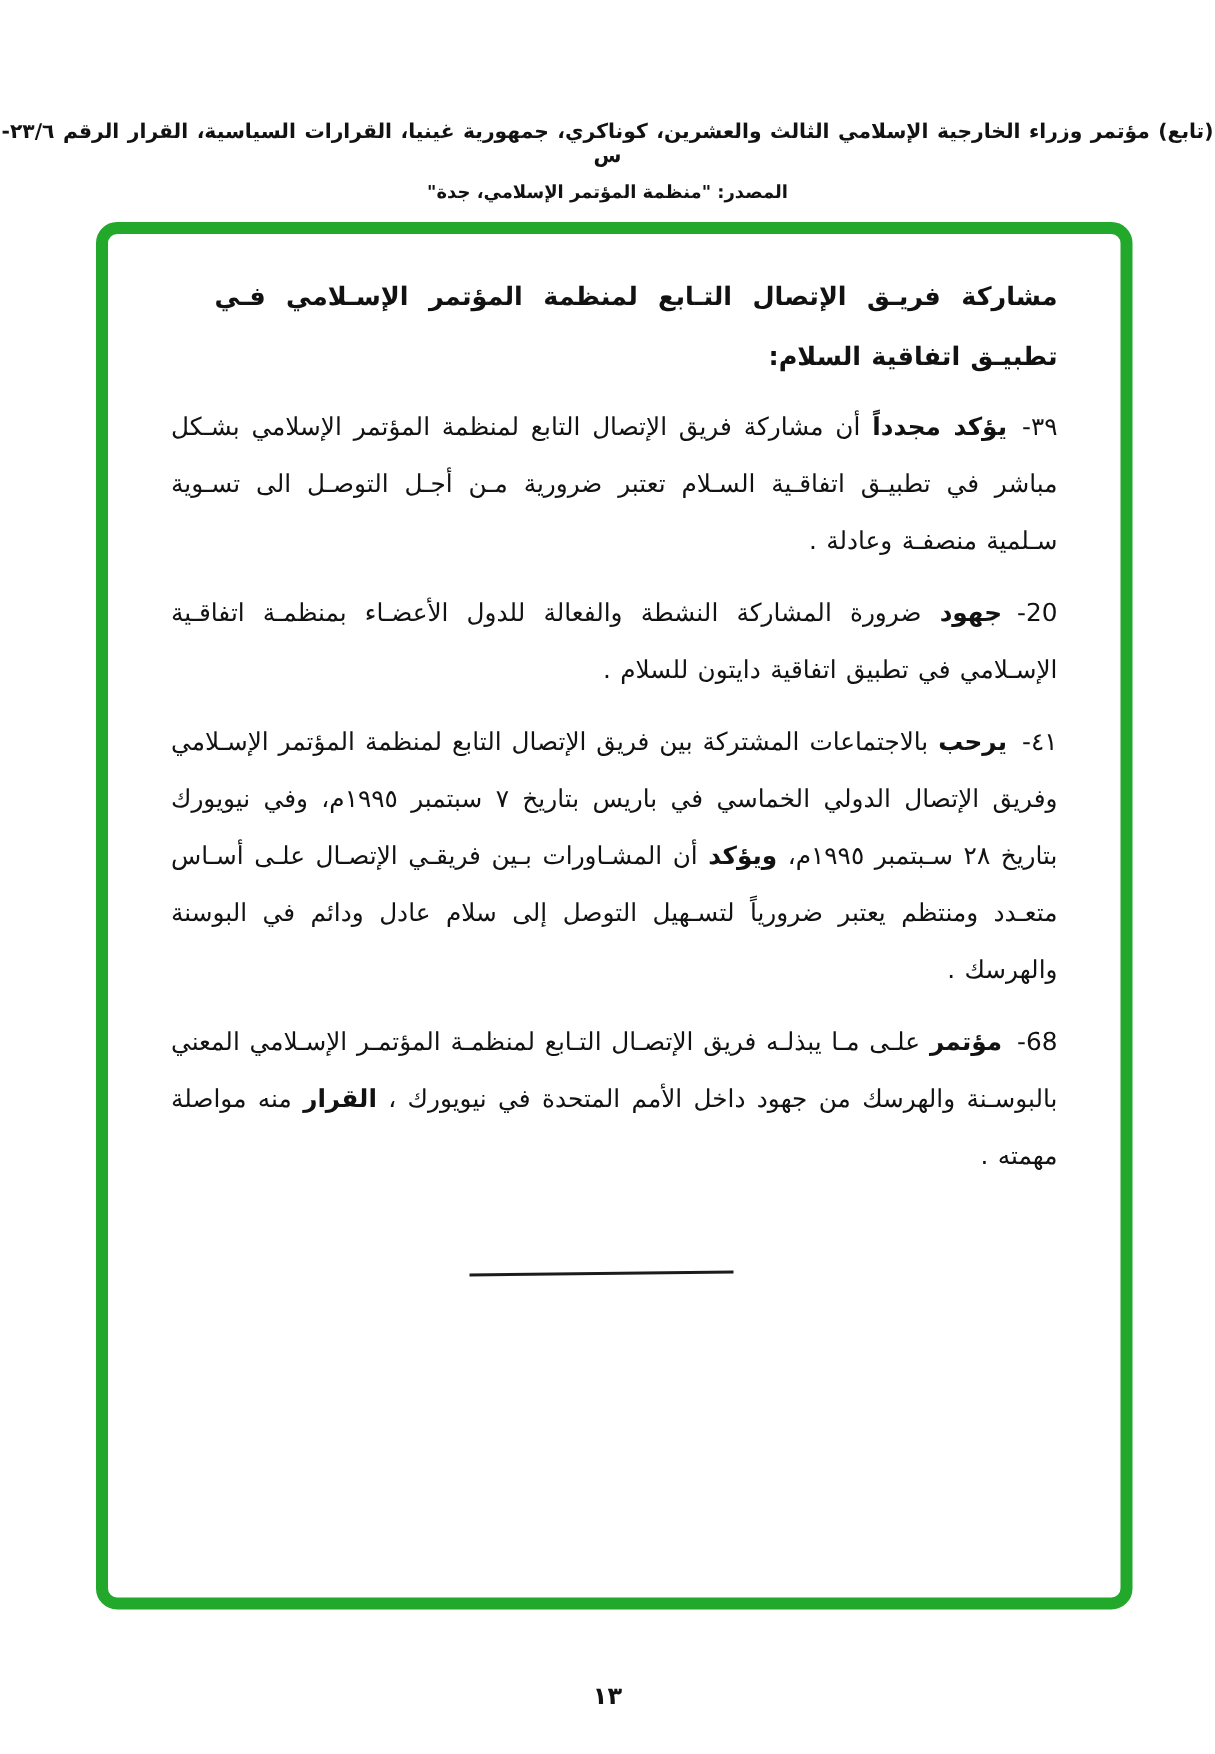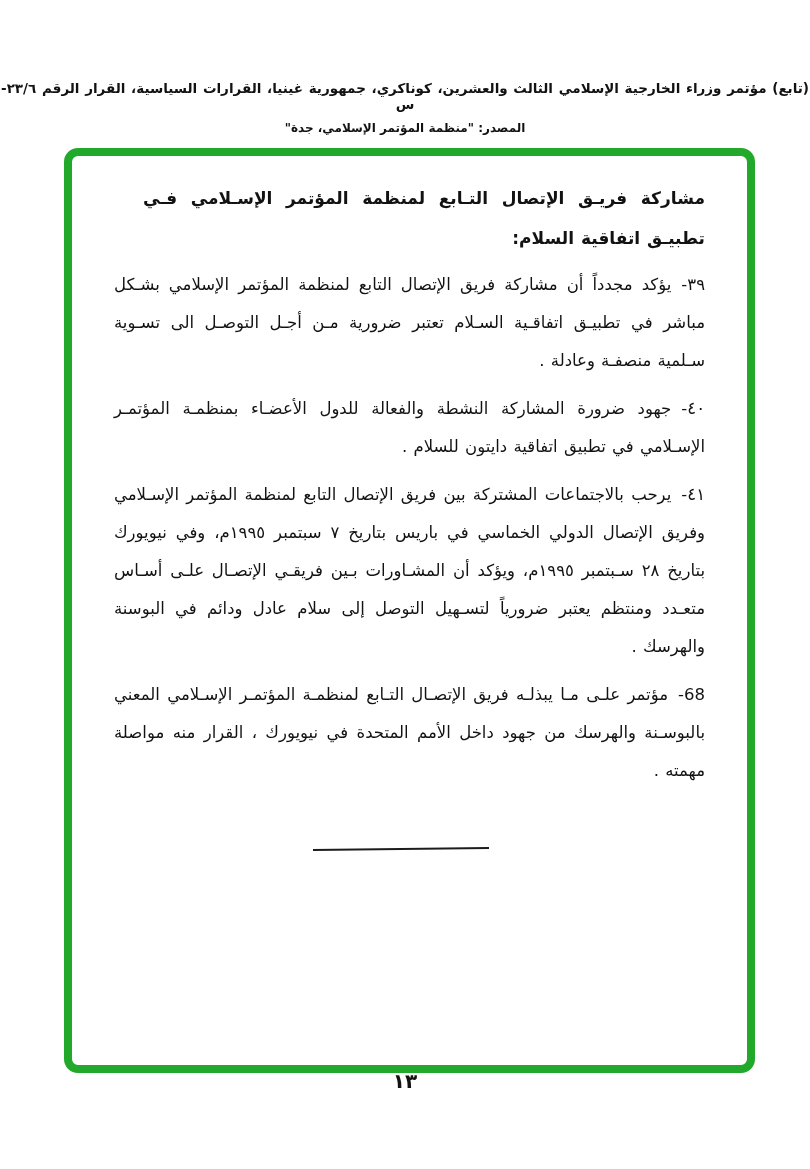--- a/index.html
+++ b/index.html
@@ -66,53 +66,53 @@
     line-height: 38px;
     text-align: justify;
     word-spacing: 1px;
     margin-bottom: 10px;
   }
   .item .num {
     font-weight: normal;
     margin-left: 10px;
     white-space: nowrap;
   }
-  .item .b { font-weight: normal; }
+  .item .b { font-weight: bold; }
   .sig-line {
     width: 176px; height: 0;
     border-top: 2px solid #1c1c1c;
     margin: 58px auto 0 auto;
     transform: translateX(-9px) rotate(-0.6deg); 
   }
   .page-num {
     position: absolute;
-    top: 1069px; left: 0; right: 0;
+    top: 1121px; left: 0; right: 0;
     text-align: center;
-    font-size: 20px;
+    font-size: 16px;
     font-weight: bold;
   }
 </style>
 </head>
 <body>
 
 <div class="page">
 
   <div class="doc-header">
     <div class="l1">(تابع) مؤتمر وزراء الخارجية الإسلامي الثالث والعشرين، كوناكري، جمهورية غينيا، القرارات السياسية، القرار الرقم ٢٣/٦-س</div>
     <div class="l2">المصدر:  "منظمة المؤتمر الإسلامي، جدة"</div>
   </div>
 
   <div class="green-box" style="border-color: rgb(34, 168, 43);">
     <div class="title-row">
       <div class="title-text">مشاركة فريـق الإتصال التـابع لمنظمة المؤتمر الإسـلامي فـي تطبيـق اتفاقية السلام:</div>
     </div>
 
     <div id="items">
         <div class="item"><span class="num">٣٩-</span><span class="b">يؤكد مجدداً</span><span> أن مشاركة فريق الإتصال التابع لمنظمة المؤتمر الإسلامي بشـكل مباشر في تطبيـق اتفاقـية السـلام تعتبر ضرورية مـن أجـل التوصـل الى تسـوية سـلمية منصفـة وعادلة .</span></div>
-        <div class="item"><span class="num">٤٠-</span><span class="b">جهود</span><span> ضرورة المشاركة النشطة والفعالة للدول الأعضـاء بمنظمـة المؤتمـر الإسـلامي في تطبيق اتفاقية دايتون للسلام .</span></div>
+        <div class="item"><span class="num">20-</span><span class="b">جهود</span><span> ضرورة المشاركة النشطة والفعالة للدول الأعضـاء بمنظمـة اتفاقـية الإسـلامي في تطبيق اتفاقية دايتون للسلام .</span></div>
         <div class="item"><span class="num">٤١-</span><span class="b">يرحب</span><span> بالاجتماعات المشتركة بين فريق الإتصال التابع لمنظمة المؤتمر الإسـلامي وفريق الإتصال الدولي الخماسي في باريس بتاريخ ٧ سبتمبر ١٩٩٥م، وفي نيويورك بتاريخ ٢٨ سـبتمبر ١٩٩٥م، </span><span class="b">ويؤكد</span><span> أن المشـاورات بـين فريقـي الإتصـال علـى أسـاس متعـدد ومنتظم يعتبر ضرورياً لتسـهيل التوصل إلى سلام عادل ودائم في البوسنة والهرسك .</span></div>
         <div class="item"><span class="num">68-</span><span class="b">مؤتمر</span><span> علـى مـا يبذلـه فريق الإتصـال التـابع لمنظمـة المؤتمـر الإسـلامي المعني بالبوسـنة والهرسك من جهود داخل الأمم المتحدة في نيويورك ، </span><span class="b">القرار</span><span> منه مواصلة مهمته .</span></div>
       </div>
 
     <div class="sig-line"></div>
   </div>
 
   <div class="page-num">١٣</div>
 
 </div>

